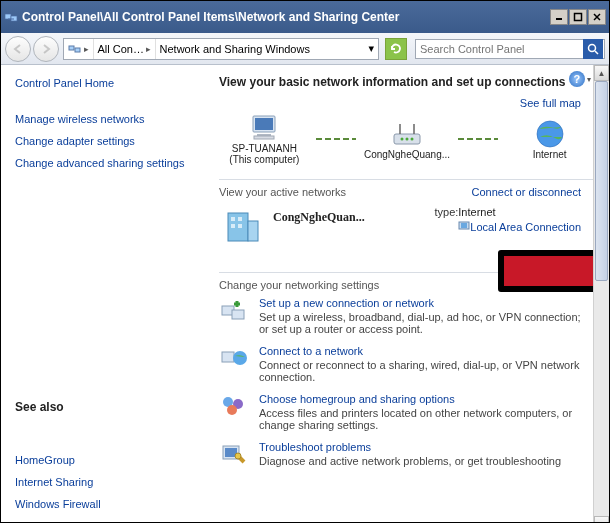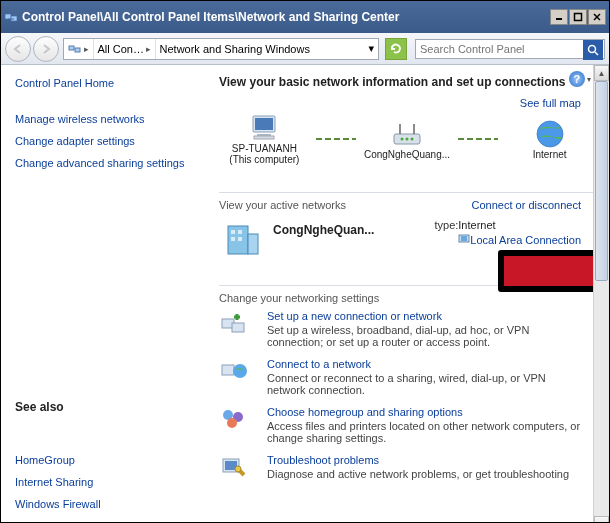--- a/index.html
+++ b/index.html
@@ -14,21 +14,21 @@
 .toolbar { height: 32px; background: linear-gradient(#f4f6fa, #e2e7ef); border-bottom: 1px solid #b8c0cc; display: flex; align-items: center; padding: 0 4px; gap: 4px; }
 .navbtns { display: flex; gap: 2px; }
 .navbtn { width: 26px; height: 26px; border: 1px solid #b0b5bc; border-radius: 13px; background: linear-gradient(#fdfdfd, #e6e6e6); display:flex; align-items:center; justify-content:center; }
 .navbtn svg { opacity: .4; }
 
 .addrbar { flex: 1; display: flex; align-items: center; height: 22px; border: 1px solid #a0a8b4; background: #fff; font-size: 11px; }
 .addrbar .seg { padding: 0 4px; display:flex; align-items:center; gap:2px; border-right: 1px solid #e0e0e0; height:100%; }
 .addrbar .chev { font-size: 9px; color:#555; }
 .addrbar .drop { margin-left: auto; padding: 0 4px; }
 .refbtn { width: 22px; height: 22px; border: 1px solid #7aa33a; background: #8bc34a; display:flex; align-items:center; justify-content:center; margin-left: 2px; }
-.searchbox { width: 190px; height: 20px; border: 1px solid #a0a8b4; background: #fff; display: flex; font-size: 11px; margin-left: 4px; }
+.searchbox { width: 190px; height: 20px; border: 1px solid #a0a8b4; background: #fff; display: flex; align-items: center; font-size: 11px; margin-left: 4px; }
 .searchbox input { border: none; flex: 1; padding: 0 4px; font-size: 11px; color: #777; outline: none; }
 .searchbtn { width: 20px; height: 20px; background: #2a5caa; display:flex; align-items:center; justify-content:center; margin-right:1px; }
 
 .content { display: flex; height: calc(523px - 22px - 32px - 2px); position: relative; }
 .sidebar { width: 210px; padding: 12px 14px; font-size: 11px; display: flex; flex-direction: column; gap: 32px; }
 .sidebar a, .main a { color: #0a3e9a; text-decoration: none; cursor: pointer; }
 .sidebar .toplinks a { display: block; margin-bottom: 10px; }
 .sidebar .spacer { flex: 1; }
 .seealso { font-weight: bold; font-size: 12px; margin-bottom: 8px; color: #222; }
 .sidebar .seelinks a { display: block; margin-bottom: 10px; }
@@ -37,40 +37,40 @@
 .help { position: absolute; top: 6px; right: 18px; display:flex; gap:2px; align-items:center; }
 .help .q { width: 16px; height: 16px; border-radius: 8px; background: radial-gradient(#9ac8ff,#2a6cc0); color:#fff; font-weight:bold; font-size:11px; display:flex; align-items:center; justify-content:center; }
 .help .dd { font-size:8px; color:#555; }
 .scrollbar { position: absolute; right: 0; top: 0; bottom: 0; width: 16px; background: #e9e9e9; border-left: 1px solid #d0d0d0; }
 .scrollbar .sbtn { height: 16px; background: linear-gradient(#f8f8f8,#d8d8d8); border:1px solid #b8b8b8; display:flex;align-items:center;justify-content:center; font-size:8px; color:#555;}
 .scrollbar .thumb { position:absolute; top:16px; left:1px; right:1px; height:200px; background:linear-gradient(to right,#dce4f0,#c4d0e4); border:1px solid #9aa8c0; border-radius:2px;}
 
 .hdr { font-weight: bold; font-size: 12px; margin-bottom: 8px; }
 .mapline { text-align: right; margin-bottom: 4px; padding-right: 14px; }
 
-.netmap { display: flex; align-items: center; gap: 6px; margin-bottom: 27px; }
+.netmap { display: flex; align-items: center; gap: 6px; margin-bottom: 14px; }
 .node { display: flex; flex-direction: column; align-items: center; font-size: 10px; text-align:center; width: 100px; }
 .nodeicon { width: 36px; height: 30px; display:flex; align-items:center; justify-content:center; }
 .linkline { width: 44px; height: 2px; background: repeating-linear-gradient(to right, #5a8a3a 0 6px, transparent 6px 9px); }
 
 .sect { border-top: 1px solid #d8dde4; margin-top: 6px; padding-top: 6px; }
 .sectrow { display: flex; align-items: center; font-size: 11px; color: #555; }
 .sectrow .stitle { flex: 0 0 auto; }
 .sectrow .sline { flex: 1; }
 .sectrow a { margin-left: auto; padding-right: 14px; }
 
 .actnet { display: flex; align-items: flex-start; gap: 10px; margin-top: 8px; position: relative; min-height: 60px; }
 .neticon { width: 44px; height: 42px; display:flex; align-items:center; justify-content:center; }
-.netname { font-weight: bold; font-size: 12px; margin-top:4px; }
+.netname { font-weight: bold; font-size: 12px; margin-top:4px;font-family:Liberation Serif, serif; }
 .netright { position: absolute; right: 14px; top: 0; text-align: left; font-size: 11px; }
 .netright .row { display: flex; gap: 0; margin-bottom: 2px; align-items: center; }
 .netright .lbl { width: 42px; text-align: right; color:#333; }
 
 .settings { margin-top: 6px; }
-.settings .itm { display: flex; gap: 18px; margin-bottom: 10px; padding-right: 14px; }
+.settings .itm { display: flex; gap: 10px; margin-bottom: 10px; padding-right: 14px; }
 .settings .iicon { width: 30px; height: 26px; display:flex; align-items:center;justify-content:center; flex-shrink:0; }
 .settings .txt { font-size: 11px; color: #444; }
 .settings .txt a { display: block; margin-bottom: 2px; }
 
 .arrow-overlay { position: absolute; left: 280px; top: 146px; pointer-events: none; }
 </style>
 </head>
 <body>
 
 <div class="titlebar">

